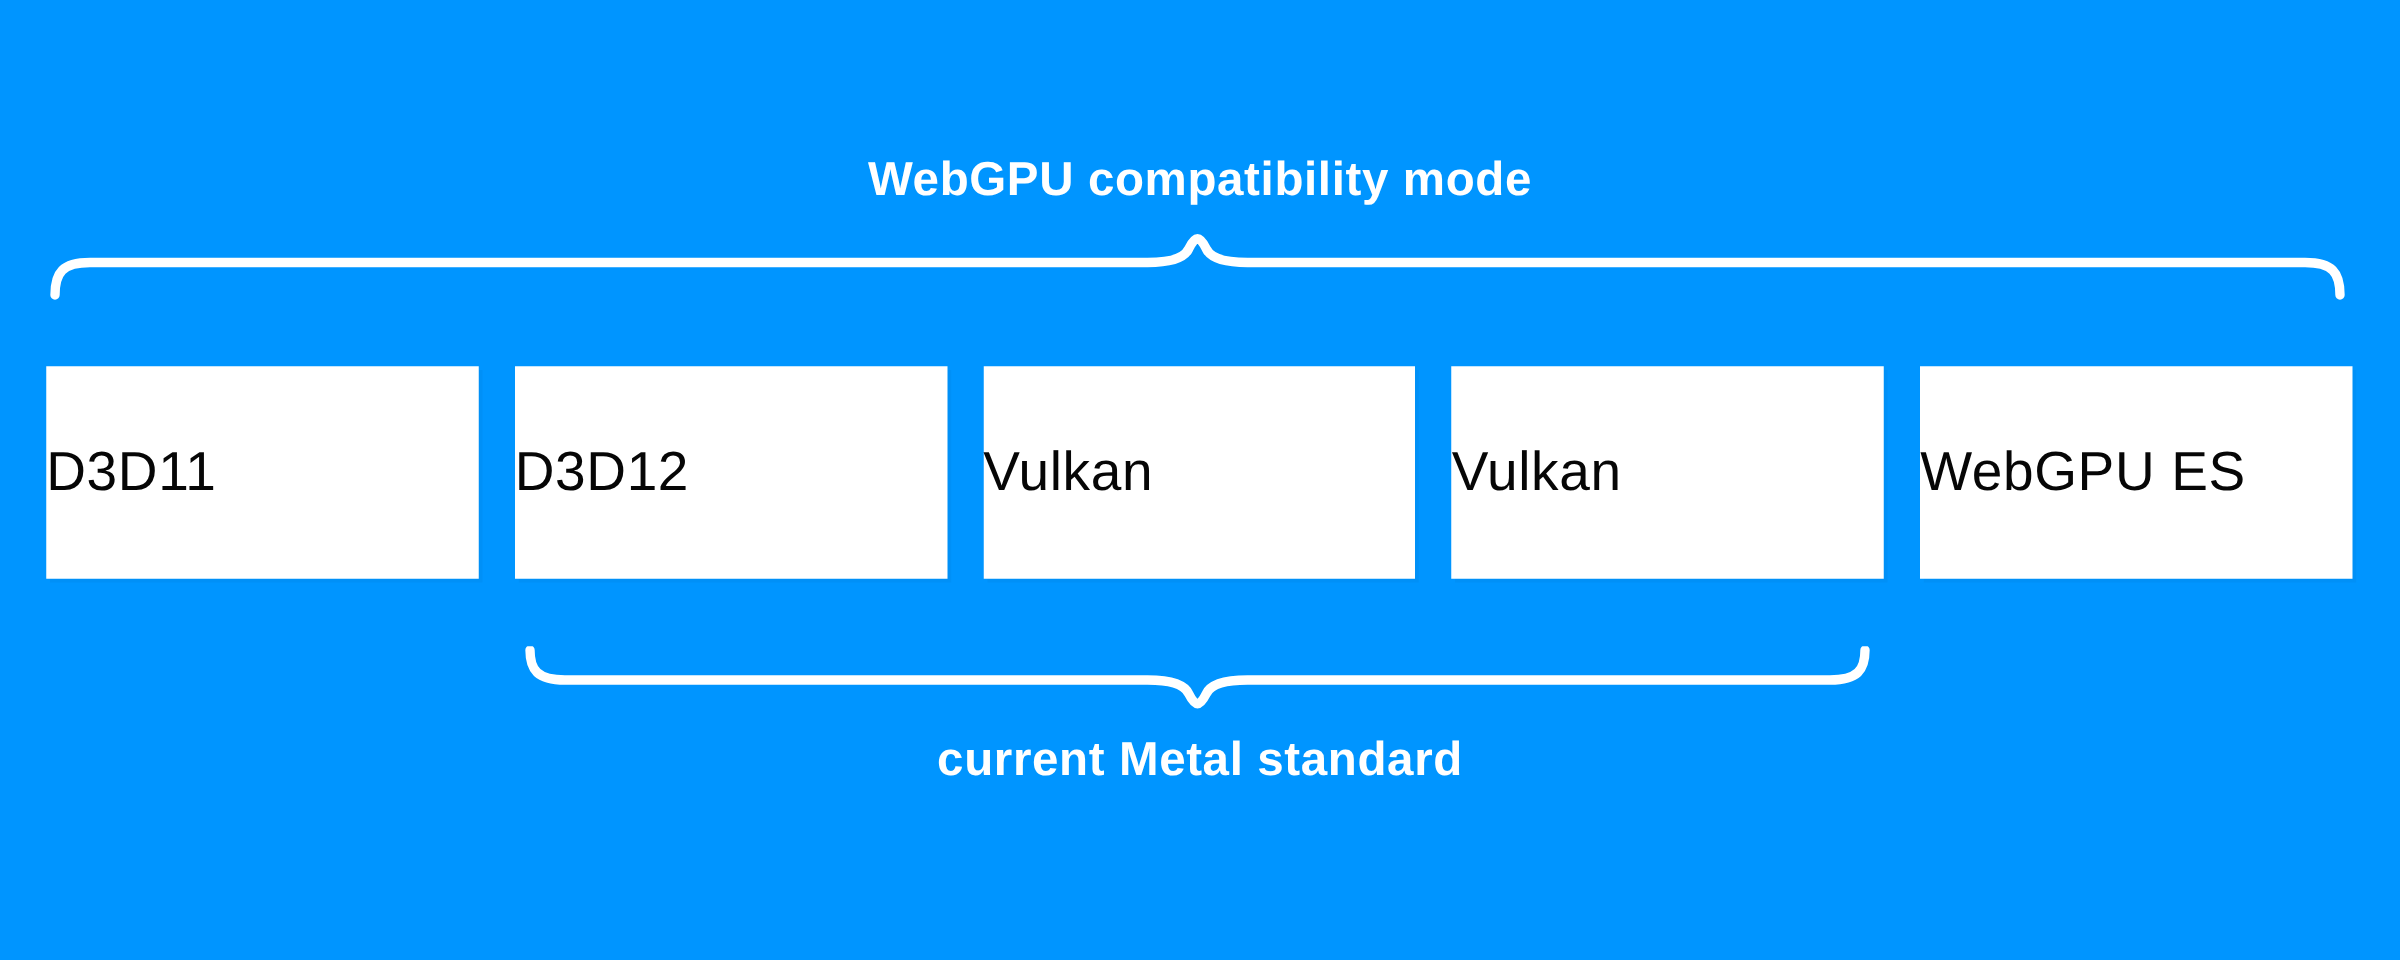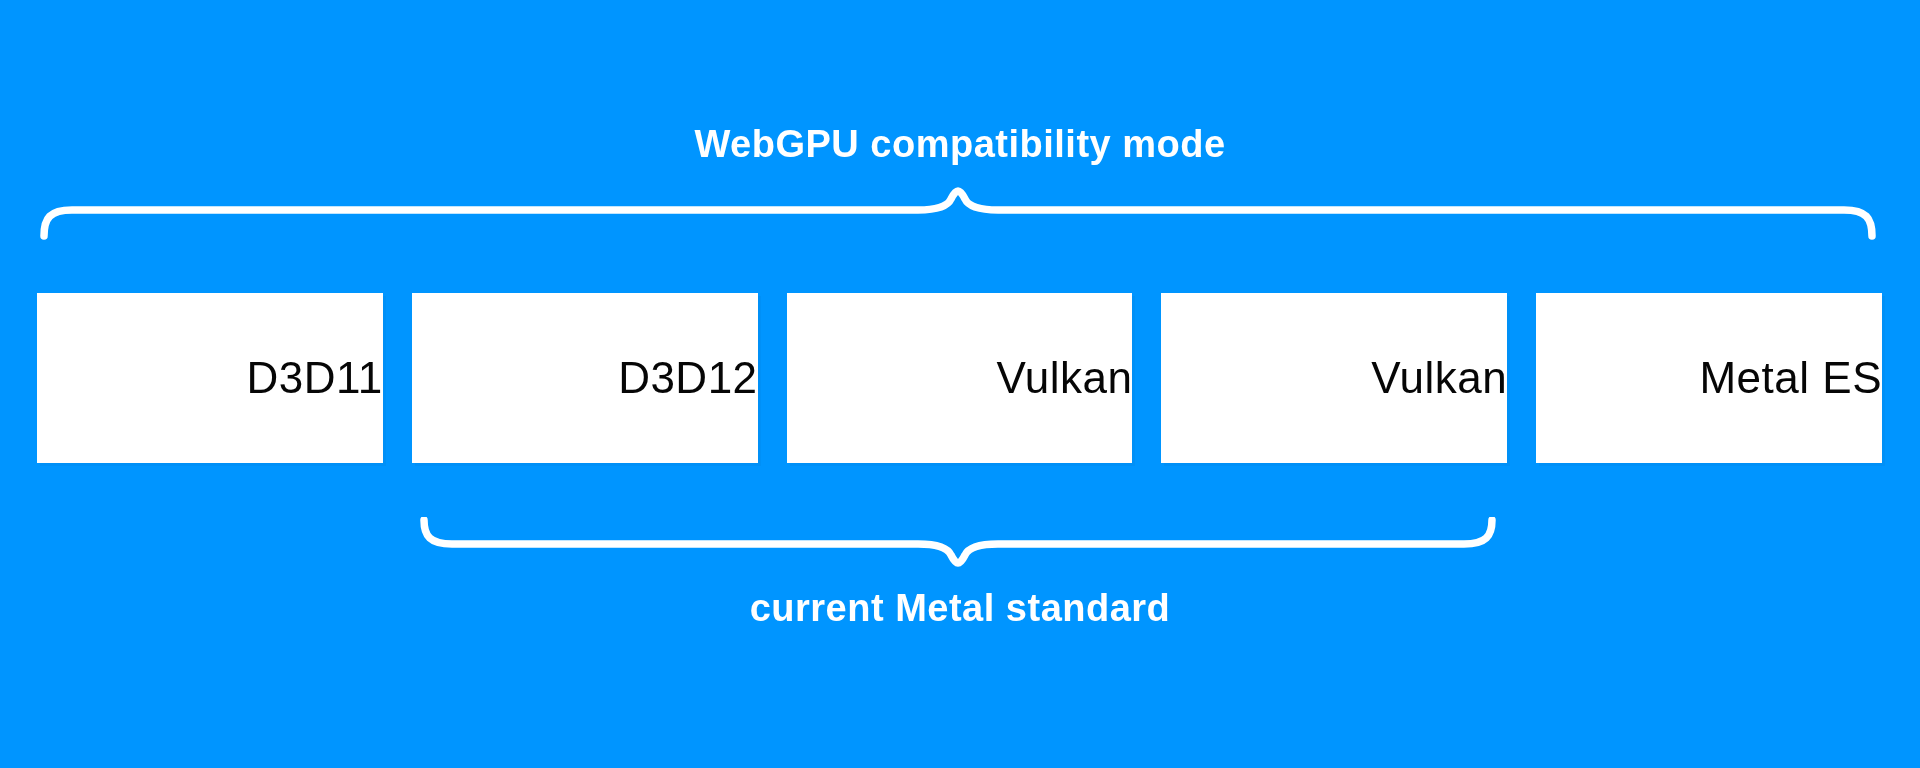--- a/index.html
+++ b/index.html
@@ -50,21 +50,21 @@
     display: flex;
     gap: 29px;
   }
   .api-box {
     flex: 1 1 0;
     height: 170px;
     background: #ffffff;
     box-shadow: 3px 3px 0 rgba(0, 60, 120, 0.06);
     display: flex;
     align-items: center;
-    justify-content: flex-end;
+    justify-content: flex-start;
   }
   .api-box-label {
     color: #060606;
     font-size: 44px;
     font-weight: 400;
     letter-spacing: 0.5px;
     white-space: nowrap;
   }
 </style>
 </head>
@@ -93,21 +93,21 @@
     <div class="api-box">
       <span class="api-box-label">D3D12</span>
     </div>
     <div class="api-box">
       <span class="api-box-label">Vulkan</span>
     </div>
     <div class="api-box">
       <span class="api-box-label">Vulkan</span>
     </div>
     <div class="api-box">
-      <span class="api-box-label">Metal ES</span>
+      <span class="api-box-label">WebGPU ES</span>
     </div>
   </div>
 
   <svg class="brace bottom-brace" width="1076" height="52" viewBox="0 0 1076 52">
     <path d="M 4,3
              C 4,19 10,27 32,27
              L 498,27
              Q 526,27 531,38
              Q 535,46 538,46
              Q 541,46 545,38

